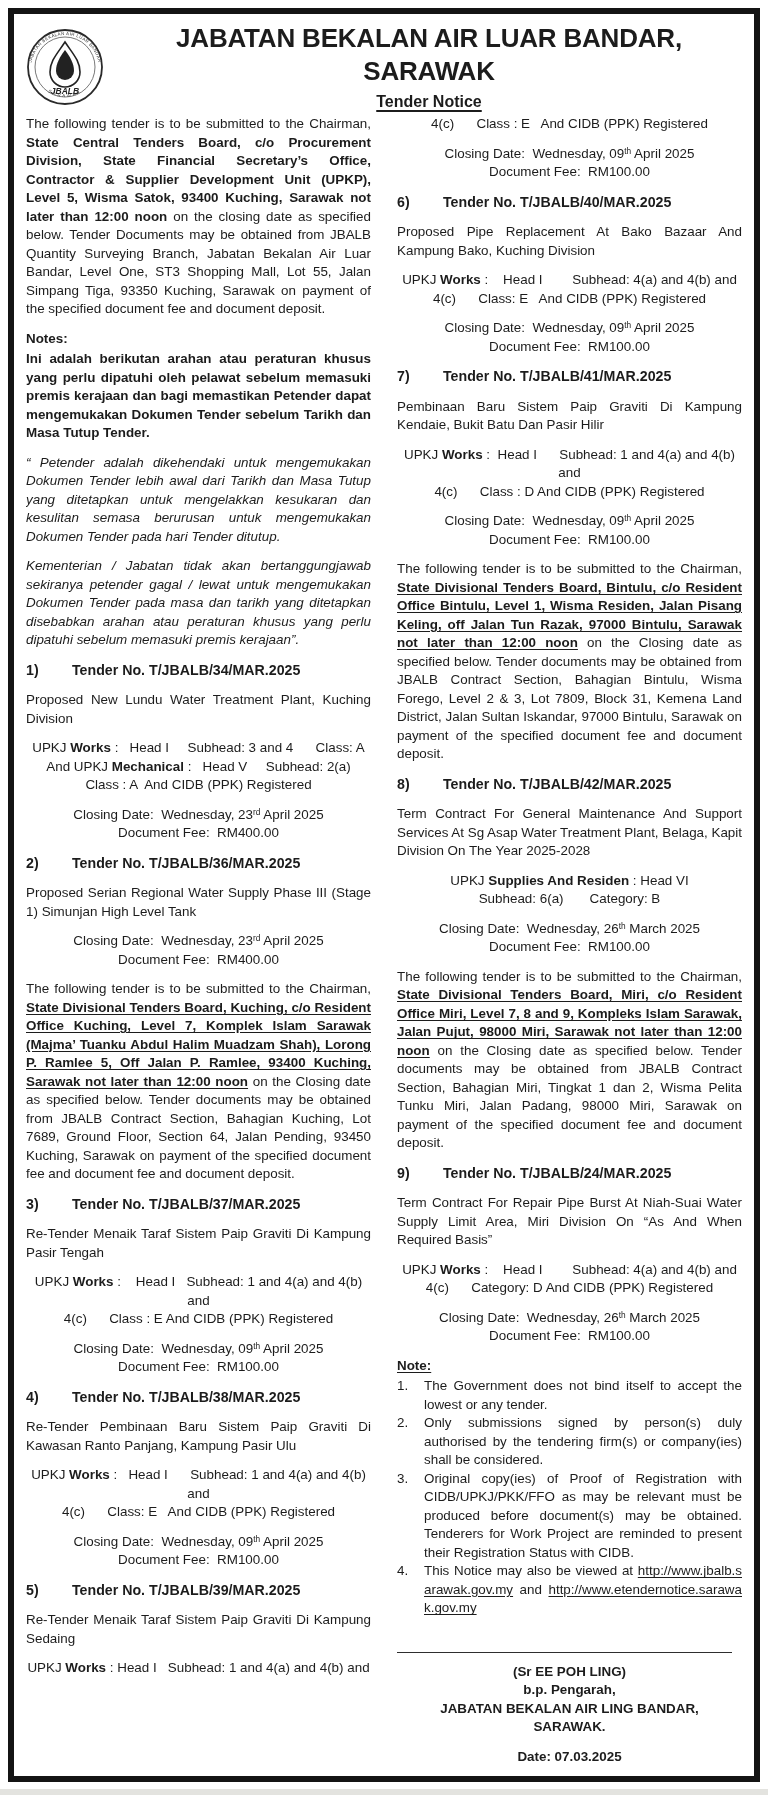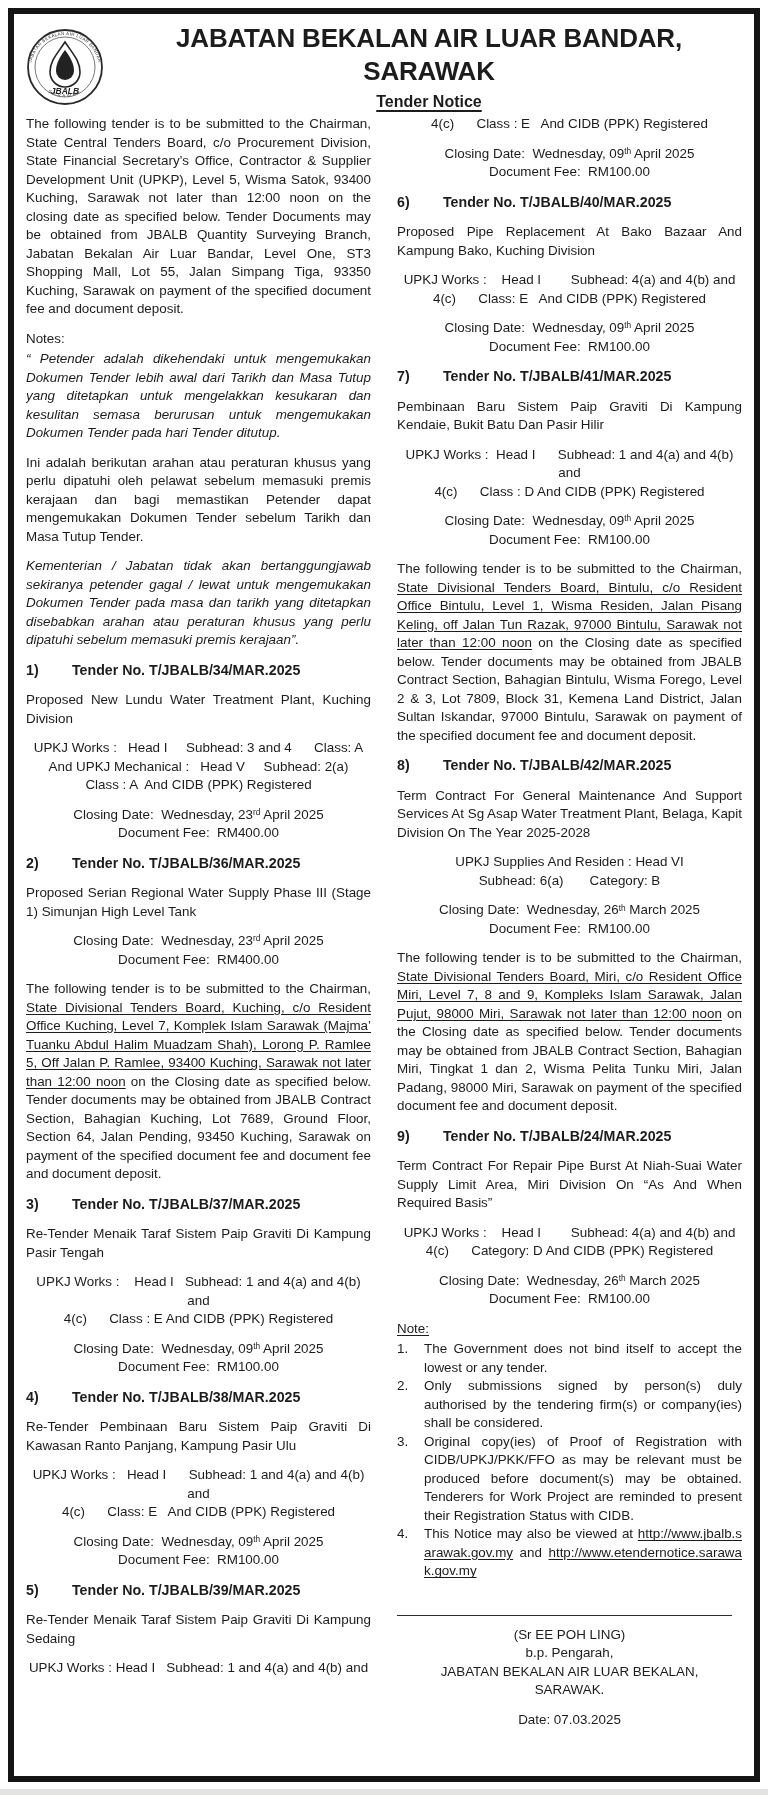--- a/index.html
+++ b/index.html
@@ -17,21 +17,21 @@
   .doc-title{display:inline-block;font-size:16px;font-weight:700;margin-top:6px;
              text-decoration:underline;text-decoration-thickness:2px;text-underline-offset:3px;}
 
   
   .cols{display:flex;gap:26px;flex:1;overflow:hidden;align-items:flex-start;}
   .col{flex:1;min-width:0;font-size:13.4px;line-height:1.38;}
 
   .para{margin:0 0 11px 0;text-align:justify;}
   .para.lines{white-space:pre-wrap;text-align:center;}
   .para.tight{margin-bottom:2px;}
-  .b{font-weight:400;}
+  .b{font-weight:700;}
   .i{font-style:italic;}
   .u{text-decoration:underline;text-underline-offset:2px;}
   .sup{font-size:62%;position:relative;top:-0.45em;}
   .wrapany{word-break:break-all;}
 
   .tender-head{display:flex;font-weight:700;font-size:14.2px;margin:3px 0 11px 0;}
   .tnum{width:46px;flex:none;}
   .ttitle{flex:1;}
 
   .note-list{margin:0 0 11px 0;}
@@ -70,22 +70,22 @@
       <div class="htext">
         <div class="agency">JABATAN BEKALAN AIR LUAR BANDAR,  SARAWAK</div>
         <div class="doc-title">Tender Notice</div>
       </div>
     </div>
 
     <div class="cols">
       <div class="col" id="col-left">
           <p class="para"><span>The following tender is to be submitted to the Chairman, </span><span class="b">State Central Tenders Board, c/o Procurement Division, State Financial Secretary’s Office, Contractor &amp; Supplier Development Unit (UPKP), Level 5, Wisma Satok, 93400 Kuching, Sarawak not later than 12:00 noon</span><span> on the closing date as specified below.  Tender Documents may be obtained from JBALB Quantity Surveying Branch, Jabatan Bekalan Air Luar Bandar, Level One, ST3 Shopping Mall, Lot 55, Jalan Simpang Tiga, 93350 Kuching, Sarawak on payment of the specified document fee and document deposit.</span></p>
           <p class="para tight"><span class="b">Notes:</span></p>
+          <p class="para"><span class="b">Ini adalah berikutan arahan atau peraturan khusus yang perlu dipatuhi oleh pelawat sebelum memasuki premis kerajaan dan bagi memastikan Petender dapat mengemukakan Dokumen Tender sebelum Tarikh dan Masa Tutup Tender.</span></p>
           <p class="para"><span class="i">“ Petender adalah dikehendaki untuk mengemukakan Dokumen Tender lebih awal dari Tarikh dan Masa Tutup yang ditetapkan untuk mengelakkan kesukaran dan kesulitan semasa berurusan untuk mengemukakan  Dokumen Tender pada hari Tender ditutup.</span></p>
-          <p class="para"><span class="b">Ini adalah berikutan arahan atau peraturan khusus yang perlu dipatuhi oleh pelawat sebelum memasuki premis kerajaan dan bagi memastikan Petender dapat mengemukakan Dokumen Tender sebelum Tarikh dan Masa Tutup Tender.</span></p>
           <p class="para"><span class="i">Kementerian / Jabatan tidak akan bertanggungjawab sekiranya petender  gagal / lewat untuk mengemukakan Dokumen Tender pada masa dan tarikh yang ditetapkan disebabkan arahan atau peraturan khusus yang perlu dipatuhi sebelum memasuki premis kerajaan”.</span></p>
           <div class="tender-head">
             <span class="tnum">1)</span>
             <span class="ttitle">Tender No. T/JBALB/34/MAR.2025</span>
           </div>
           <p class="para"><span>Proposed New Lundu Water Treatment Plant, Kuching Division</span></p>
           <p class="para lines"><span>UPKJ </span><span class="b">Works</span><span> :   Head I     Subhead: 3 and 4      Class: A</span><br><span>And UPKJ </span><span class="b">Mechanical</span><span> :   Head V     Subhead: 2(a)</span><br><span>Class : A  And CIDB (PPK) Registered</span></p>
           <p class="para lines"><span>Closing Date:  Wednesday, 23</span><span class="sup">rd</span><span> April 2025</span><br><span>Document Fee:  RM400.00</span></p>
           <div class="tender-head">
             <span class="tnum">2)</span>
@@ -161,20 +161,20 @@
             <div class="note-item">
               <span class="note-num">3.</span>
               <div class="note-text"><span>Original copy(ies) of Proof of Registration with CIDB/UPKJ/PKK/FFO as may be relevant must be produced before document(s) may be obtained.  Tenderers for Work Project are reminded to present their Registration Status with CIDB.</span></div>
             </div>
             <div class="note-item">
               <span class="note-num">4.</span>
               <div class="note-text"><span>This Notice may also be viewed at </span><span class="u wrapany">http://www.jbalb.sarawak.gov.my</span><span> and </span><span class="u wrapany">http://www.etendernotice.sarawak.gov.my</span></div>
             </div>
           </div>
           <div class="sig-rule"></div>
-          <p class="para lines"><span class="b">(Sr EE POH LING)</span><br><span class="b">b.p. Pengarah,</span><br><span class="b">JABATAN BEKALAN AIR LUAR BEKALAN,</span><br><span class="b">SARAWAK.</span></p>
+          <p class="para lines"><span class="b">(Sr EE POH LING)</span><br><span class="b">b.p. Pengarah,</span><br><span class="b">JABATAN BEKALAN AIR LING BANDAR,</span><br><span class="b">SARAWAK.</span></p>
           <p class="para lines"><span class="b">Date: 07.03.2025</span></p>
         </div>
     </div>
 
   </div>
   <div class="scan-strip"></div>
 </div>
 
 </body></html>

